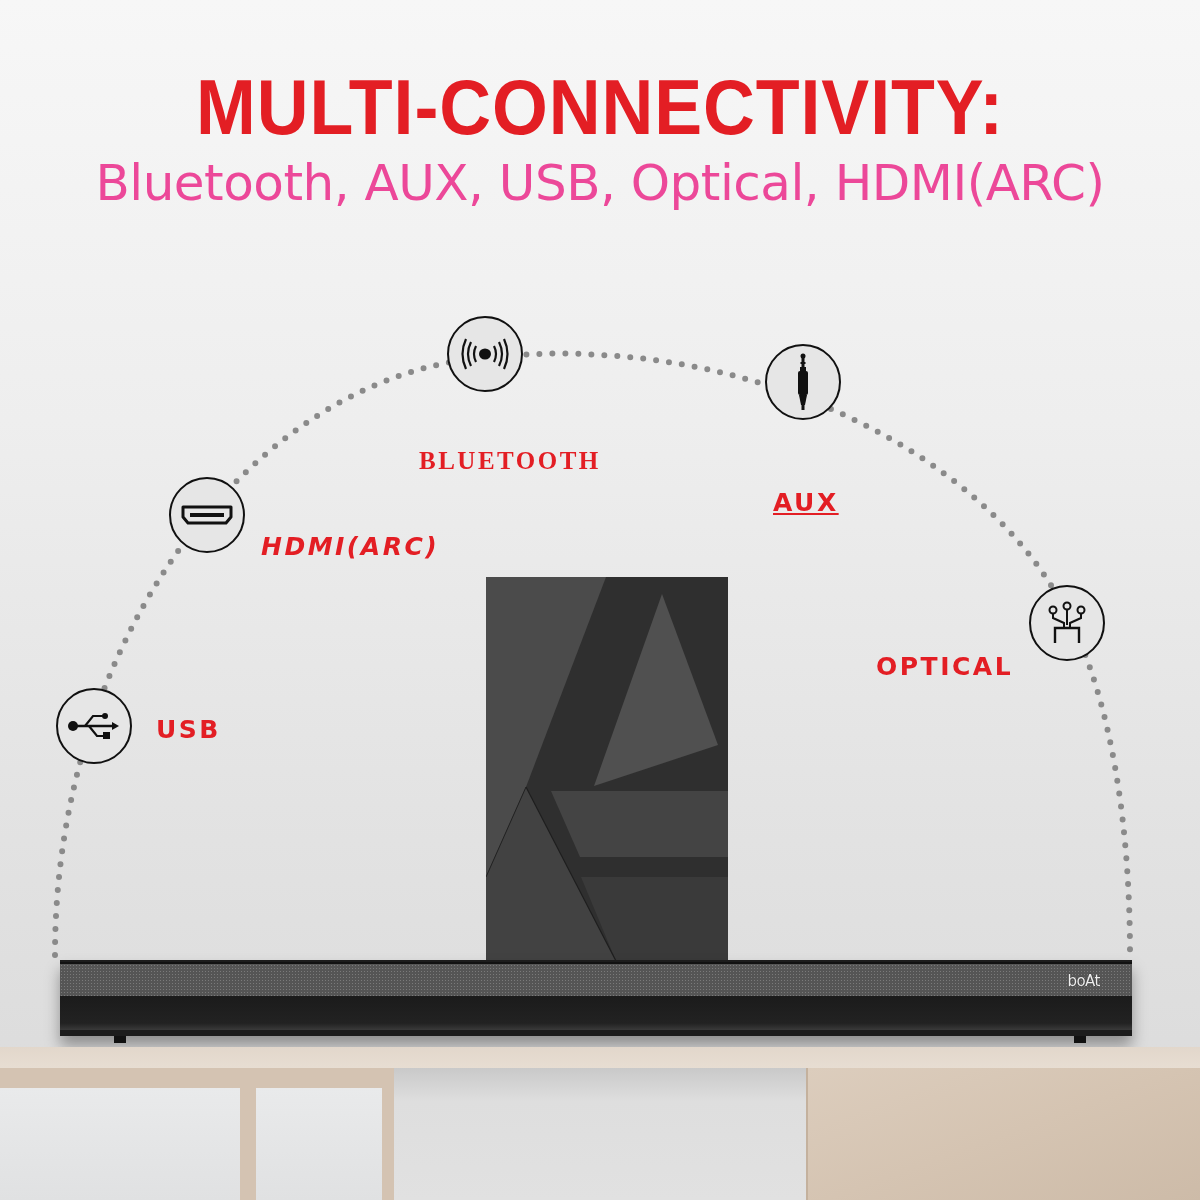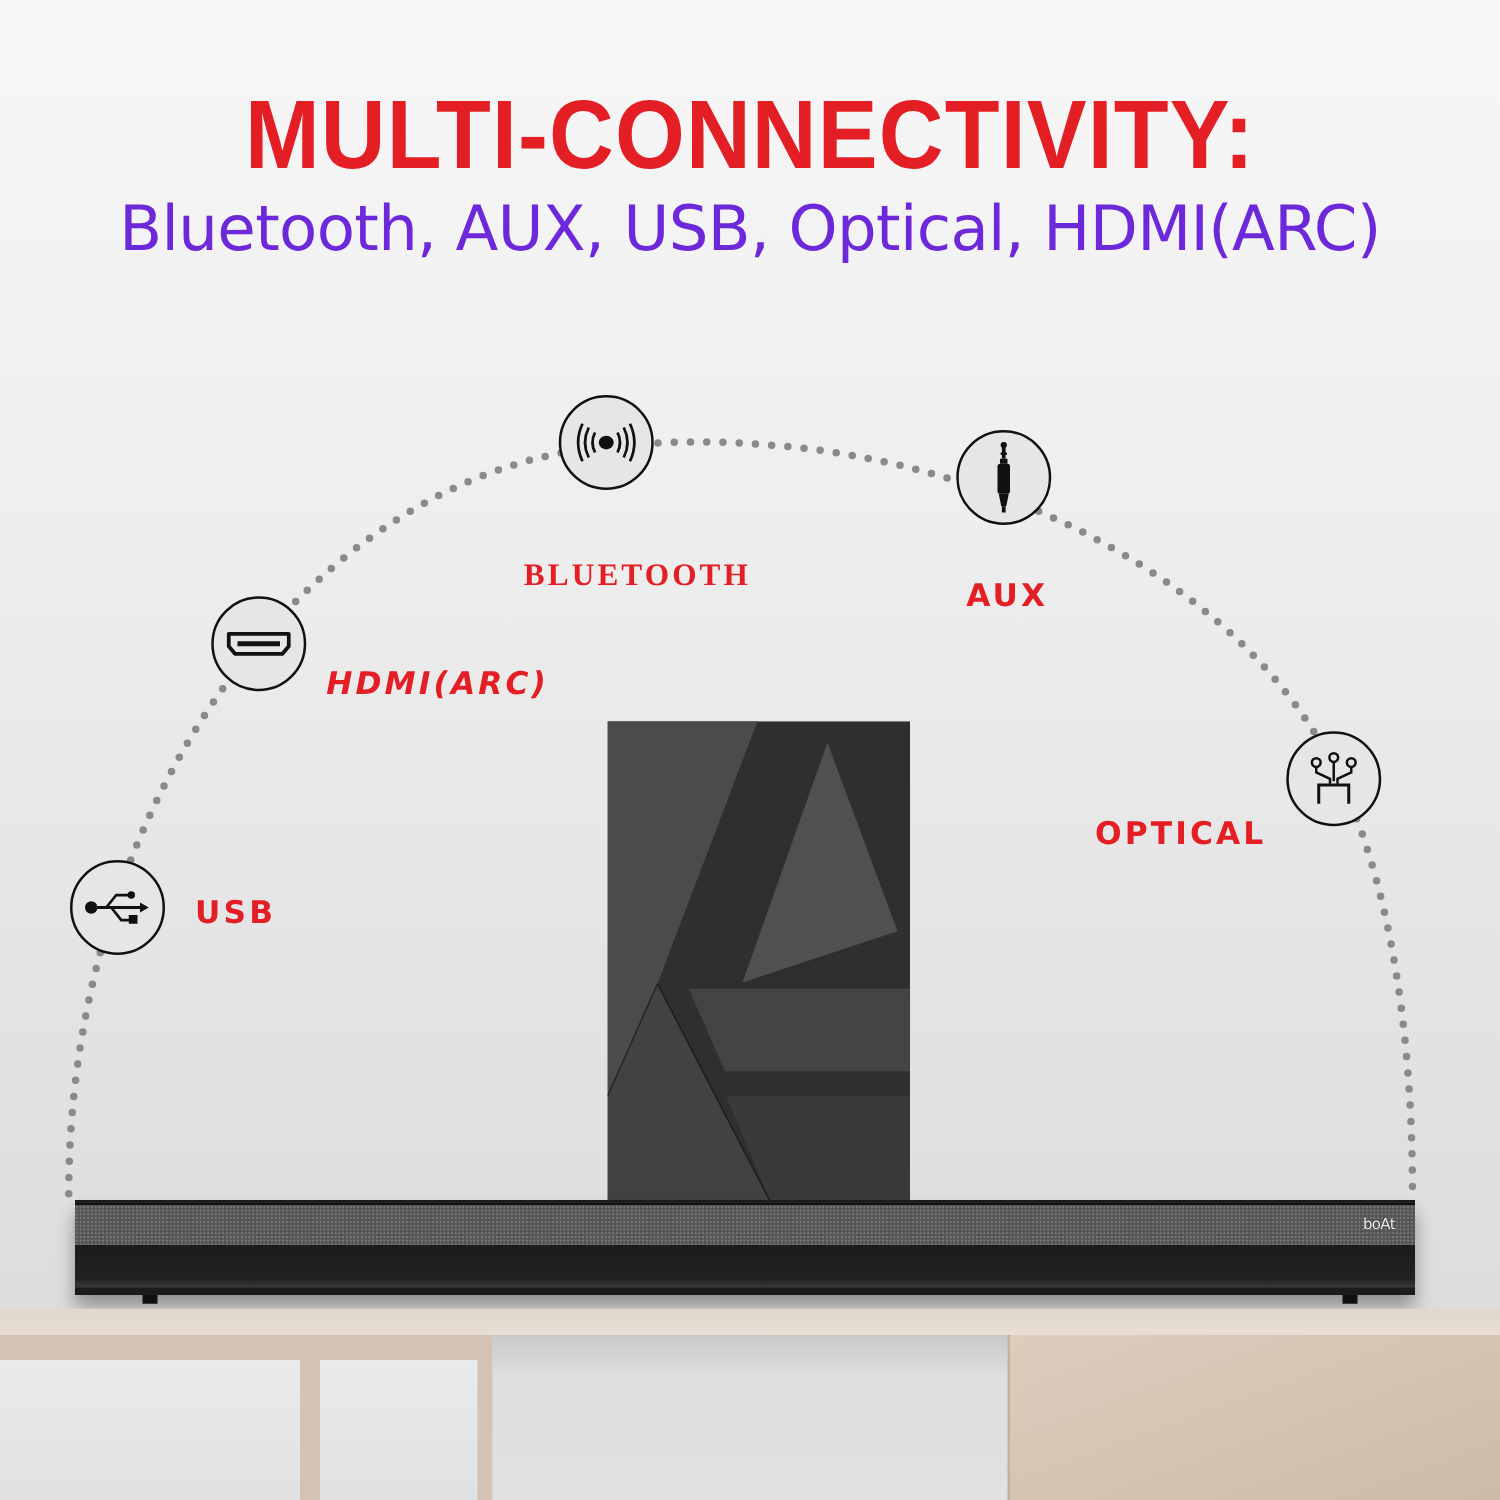--- a/index.html
+++ b/index.html
@@ -8,21 +8,21 @@
     background: linear-gradient(180deg, #f7f7f7 0%, #eeeeee 35%, #e2e2e2 70%, #d9d9d9 100%);
     font-family: "Liberation Sans", sans-serif;
   }
   .headline {
     position:absolute; left:0; top:62px; width:1200px; text-align:center;
     color:#e31e24; font-family:"Liberation Sans", sans-serif; font-weight:700;
     font-size:78px; letter-spacing:1px; line-height:90px; transform:scaleX(0.92);
   }
   .subhead {
     position:absolute; left:0; top:150px; width:1200px; text-align:center;
-    color:#6d28d9; font-family:"DejaVu Sans", sans-serif; font-weight:400;
+    color:#ec4899; font-family:"DejaVu Sans", sans-serif; font-weight:400;
     font-size:50px; line-height:66px; letter-spacing:-0.5px;
   }
   svg.arc { position:absolute; left:0; top:0; }
   .icon-circle {
     position:absolute; width:76px; height:76px; border:2px solid #111; border-radius:50%;
     background:#e6e6e6; box-sizing:border-box; display:flex; align-items:center; justify-content:center;
   }
   .label {
     position:absolute; color:#e31e24; font-weight:700; font-size:25px; letter-spacing:2.5px;
     font-family:"DejaVu Sans", sans-serif;
@@ -37,21 +37,21 @@
     background-color:#555;
     background-image: radial-gradient(#7a7a7a 0.8px, transparent 1px);
     background-size:3px 3px;
     border-top:2px solid #111;
   }
   .bar-body {
     position:absolute; left:0; top:36px; width:100%; height:34px;
     background:linear-gradient(180deg,#1b1b1b 0%, #222 80%, #3a3a3a 100%);
   }
   .brand {
-    position:absolute; right:16px; top:12px; color:#eee; font-size:12px;
+    position:absolute; right:32px; top:12px; color:#eee; font-size:15px;
     font-family:"DejaVu Sans", sans-serif; letter-spacing:-0.5px; text-shadow:0 0 1px #000;
   }
   .foot { position:absolute; width:12px; height:7px; background:#111; top:1036px; }
   .shelf-top {
     position:absolute; left:0; top:1047px; width:1200px; height:34px;
     background:linear-gradient(180deg,#e2d7cb 0%, #e7ddd2 60%, #d9ccbe 100%);
   }
   .cabinet-left {
     position:absolute; left:0; top:1068px; width:394px; height:132px; background:#d4c3b2;
   }
@@ -116,21 +116,21 @@
   <svg width="16" height="58" viewBox="0 0 16 58">
     <circle cx="8" cy="3" r="2.5" fill="#111"></circle>
     <rect x="6.5" y="4" width="3" height="10" fill="#111"></rect>
     <rect x="5.5" y="9" width="5" height="2" fill="#111"></rect>
     <rect x="5" y="14" width="6" height="4" fill="#111"></rect>
     <rect x="3" y="18" width="10" height="24" rx="2" fill="#111"></rect>
     <path d="M4 42 L12 42 L10 52 L6 52 Z" fill="#111"></path>
     <rect x="6.5" y="52" width="3" height="5" fill="#111"></rect>
   </svg>
 </div>
-<div class="label" style="left:773px; top:462px;">AUX</div>
+<div class="label" style="left:773px; top:488px;text-decoration:underline;">AUX</div>
 
 <div class="icon-circle" style="left:1029px; top:585px;">
   <svg width="40" height="44" viewBox="0 0 40 44">
     <circle cx="20" cy="5" r="3.5" fill="none" stroke="#111" stroke-width="2"></circle>
     <circle cx="6" cy="9" r="3.5" fill="none" stroke="#111" stroke-width="2"></circle>
     <circle cx="34" cy="9" r="3.5" fill="none" stroke="#111" stroke-width="2"></circle>
     <line x1="20" y1="9" x2="20" y2="24" stroke="#111" stroke-width="2"></line>
     <polyline points="6,12 6,17 17,22 17,26" fill="none" stroke="#111" stroke-width="2"></polyline>
     <polyline points="34,12 34,17 23,22 23,26" fill="none" stroke="#111" stroke-width="2"></polyline>
     <polyline points="8,42 8,27 32,27 32,42" fill="none" stroke="#111" stroke-width="2.4"></polyline>

